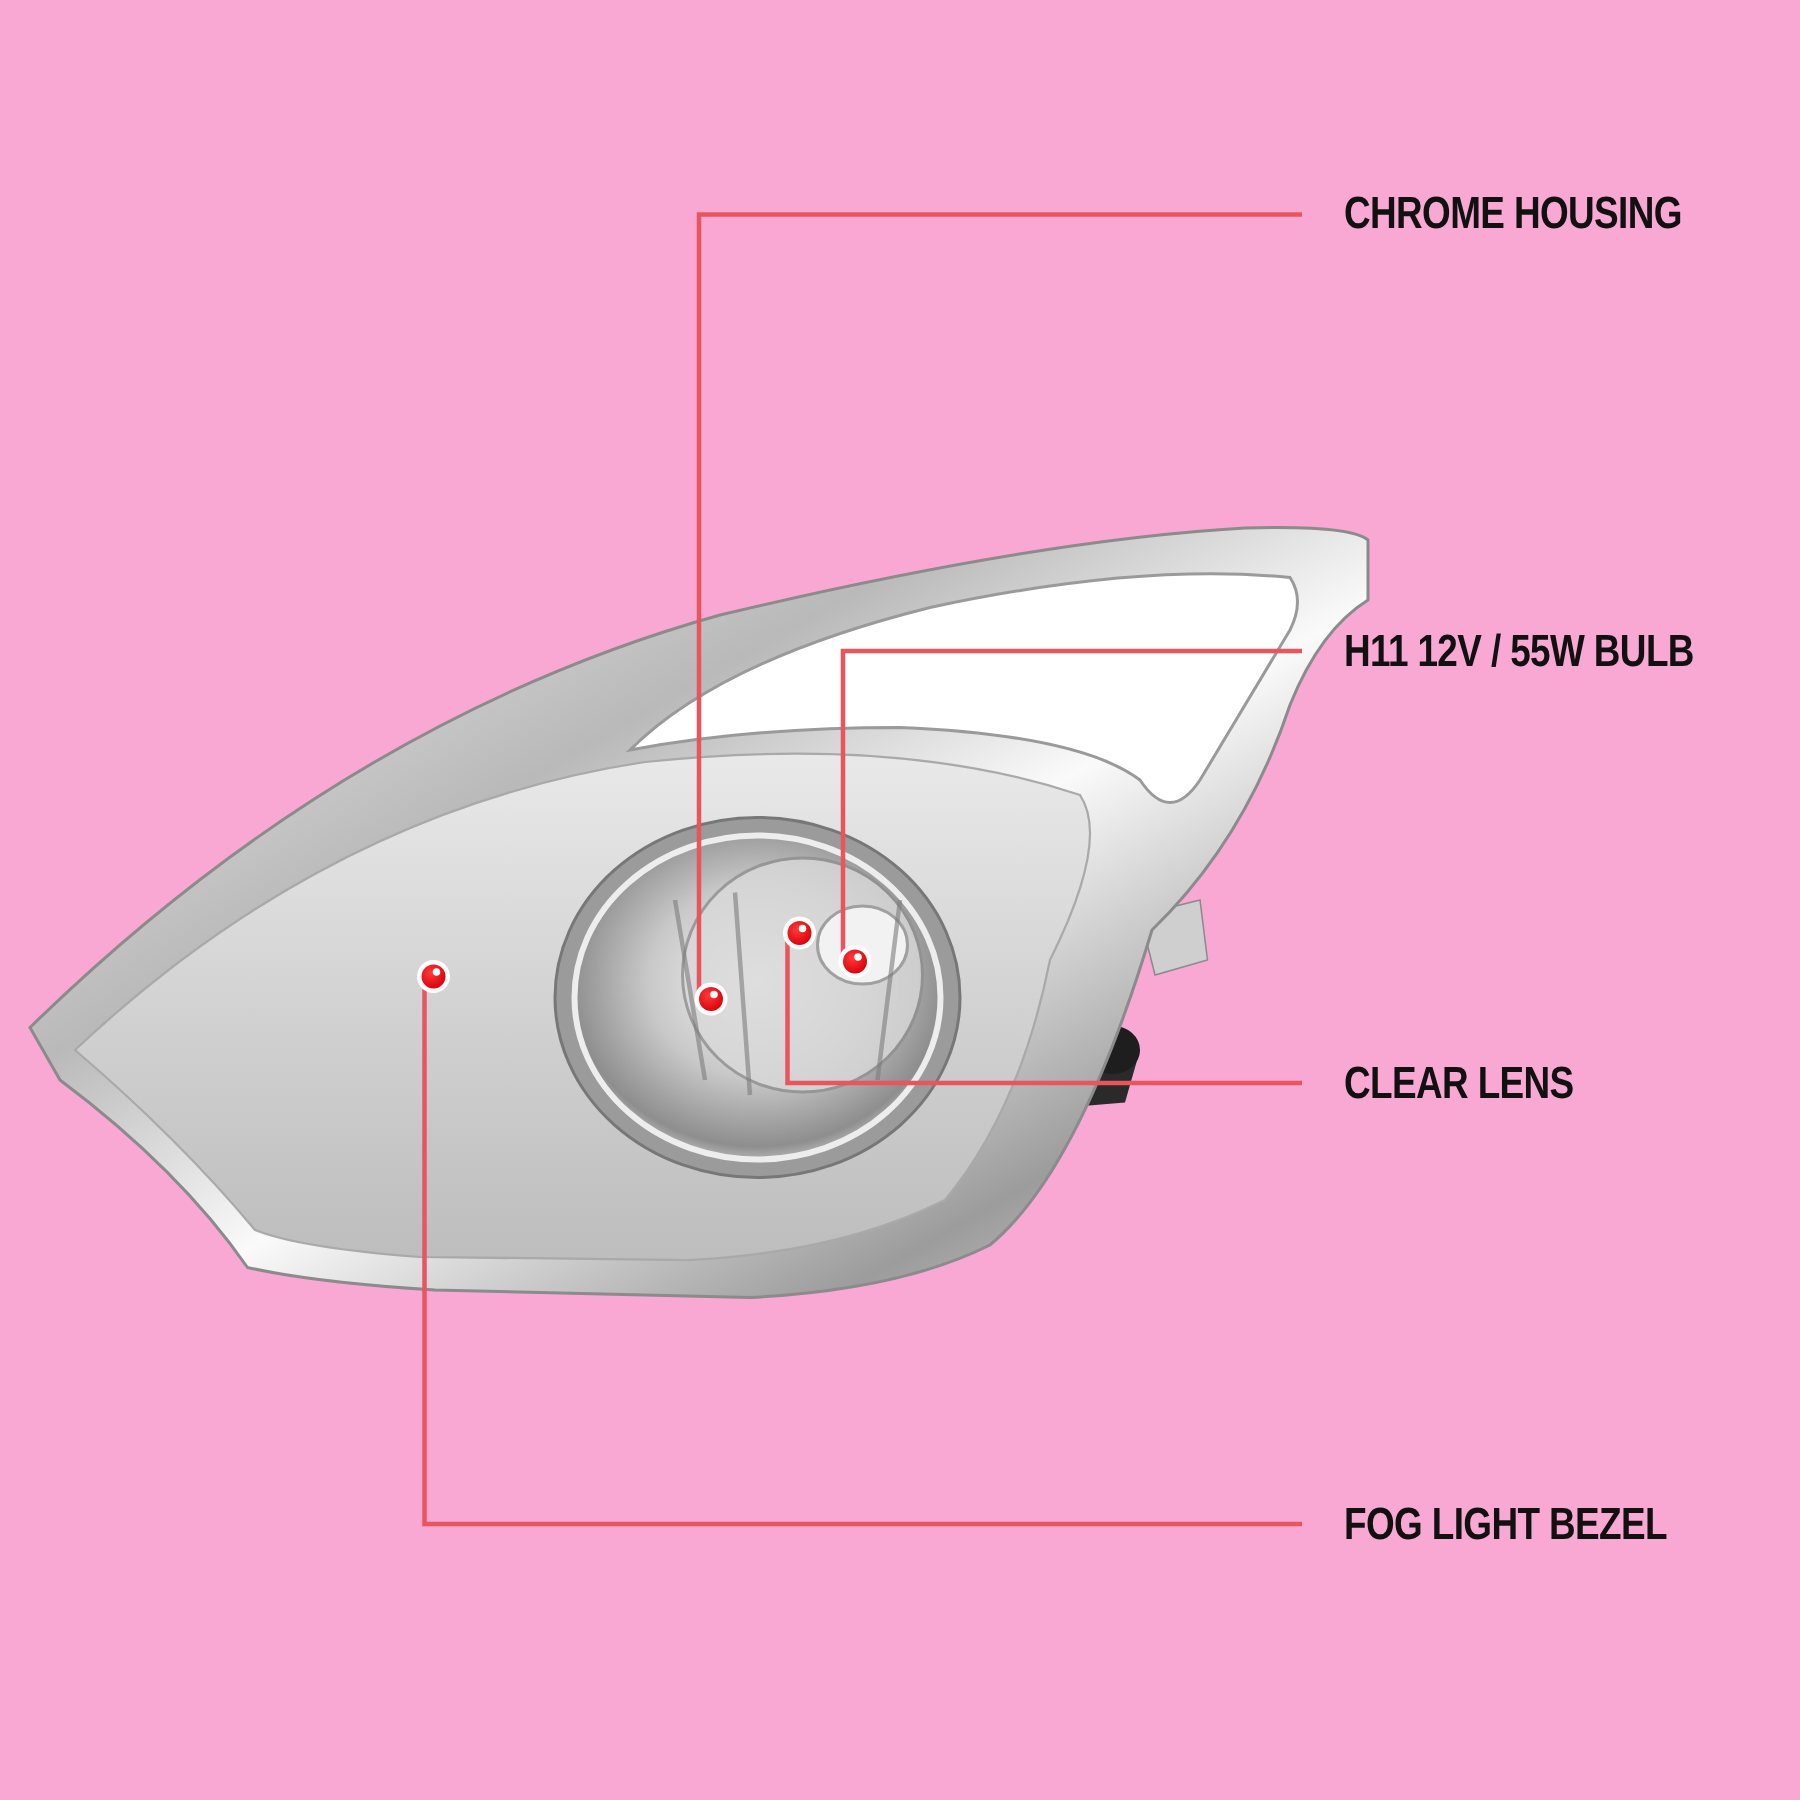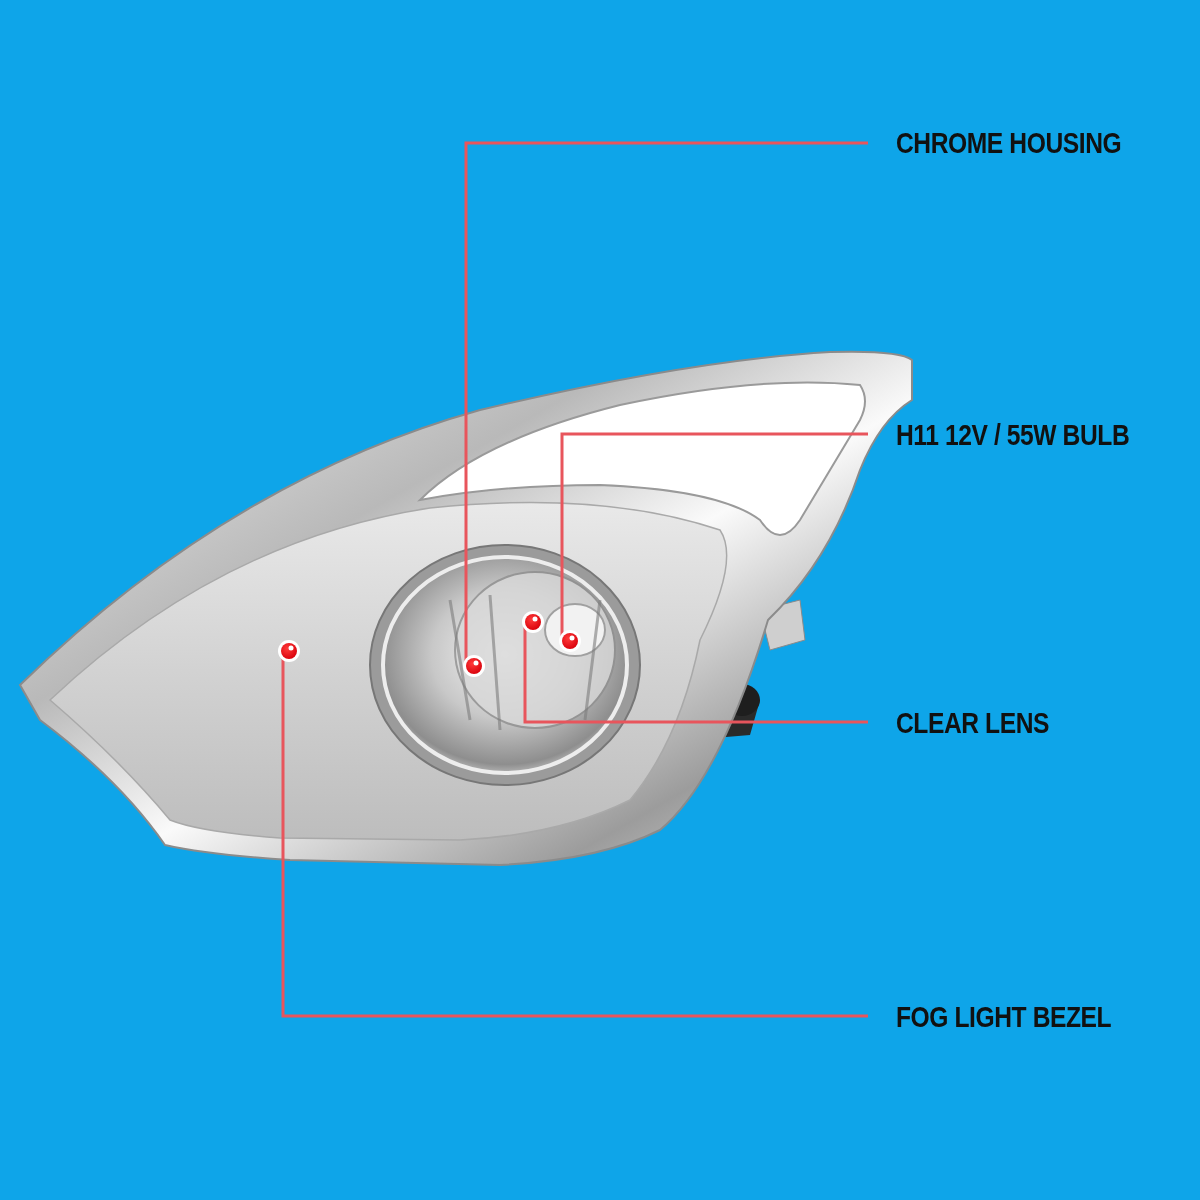--- a/index.html
+++ b/index.html
@@ -1,16 +1,16 @@
 <!DOCTYPE html>
 <html><head>
 <meta charset="utf-8">
 <style>
   html, body { margin: 0; padding: 0; background: #ffffff; }
-  #stage { position: relative; width: 1200px; height: 1200px; overflow: hidden; background: #0ea5e9; }
+  #stage { position: relative; width: 1200px; height: 1200px; overflow: hidden; background: #f9a8d4; }
   svg#art { position: absolute; left: 0; top: 0; }
   .label {
     position: absolute;
     font-family: "Liberation Sans", sans-serif;
     font-weight: bold;
     font-size: 30px;
     letter-spacing: -0.5px;
     color: #111111;
     transform: scaleX(0.82);
     transform-origin: left center;

